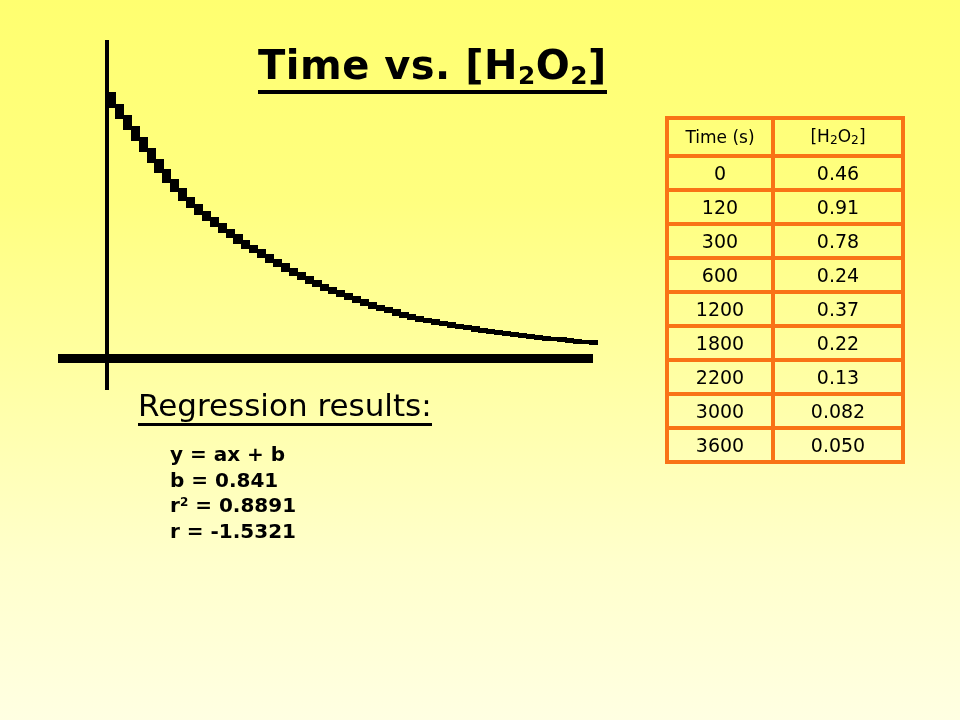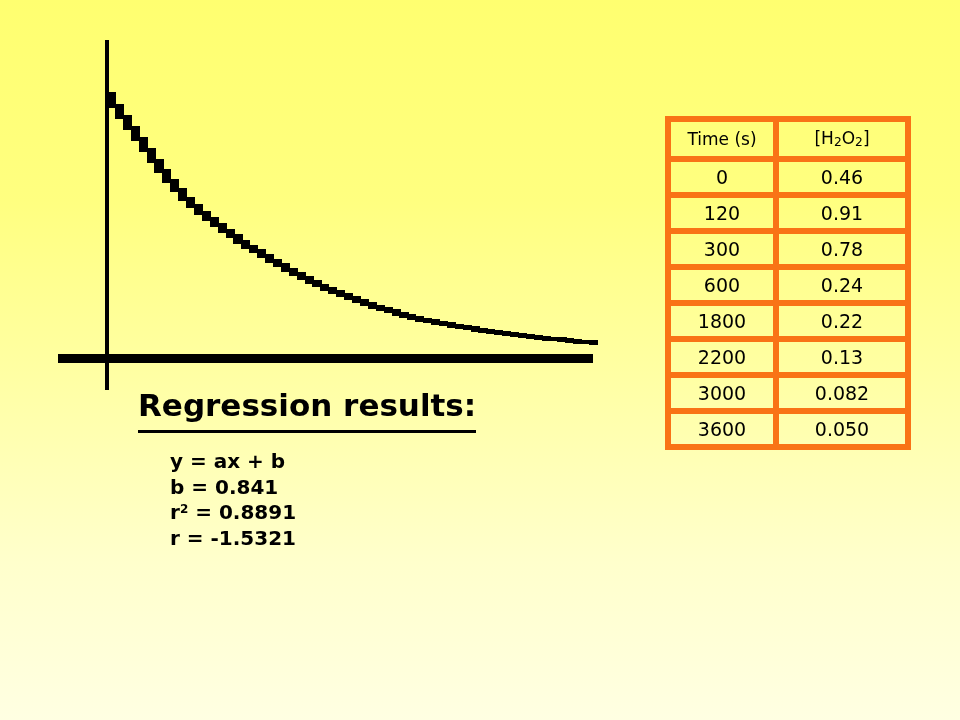--- a/index.html
+++ b/index.html
@@ -80,25 +80,25 @@
   
   #regression {
     position: absolute;
     left: 138px;
     top: 388px;
     width: 420px;
   }
   #regression-heading {
     font-family: "DejaVu Sans", sans-serif;
     font-size: 31px;
-    font-weight: bold;
+    font-weight: normal;
     color: #000000;
     display: inline-block;
     border-bottom: 3px solid #000000;
-    padding-bottom: 8px;
+    padding-bottom: 1px;
     line-height: 1.1;
   }
   #regression-lines {
     margin-top: 16px;
     margin-left: 32px;
   }
   .reg-line {
     font-family: "DejaVu Sans", sans-serif;
     font-size: 20px;
     font-weight: bold;
@@ -117,21 +117,21 @@
     left: 665px;
     top: 116px;
   }
   table#data-table {
     border-collapse: collapse;
     border: 3px solid #000000;
     background: transparent;
   }
   #data-table th,
   #data-table td {
-    border: 6px solid #f97316;
+    border: 4px solid #f97316;
     text-align: center;
     color: #000000;
     font-family: "DejaVu Sans", sans-serif;
     background: transparent;
   }
   #data-table th {
     font-size: 17px;
     font-weight: normal;
     width: 86px;
     height: 34px;
@@ -216,20 +216,23 @@
         <div class="curve-step" style="left: 486.68px; top: 299.68px; width: 9.1px; height: 4.86px;"></div>
         <div class="curve-step" style="left: 494.58px; top: 300.54px; width: 9.1px; height: 4.82px;"></div>
         <div class="curve-step" style="left: 502.48px; top: 301.36px; width: 9.1px; height: 4.78px;"></div>
         <div class="curve-step" style="left: 510.39px; top: 302.14px; width: 9.1px; height: 4.74px;"></div>
         <div class="curve-step" style="left: 518.29px; top: 302.88px; width: 9.1px; height: 4.71px;"></div>
         <div class="curve-step" style="left: 526.19px; top: 303.58px; width: 9.1px; height: 4.67px;"></div>
         <div class="curve-step" style="left: 534.1px; top: 304.26px; width: 9.1px; height: 4.64px;"></div>
       </div>
   </div>
 
+  <div id="title">
+    <span>Time vs. [H</span><sub>2</sub><span>O</span><sub>2</sub><span>]</span>
+  </div>
 
   <div id="regression">
     <div id="regression-heading">Regression results:</div>
     <div id="regression-lines">
       <div class="reg-line">y = ax + b</div>
       <div class="reg-line">b = 0.841</div>
       <div class="reg-line"><span>r</span><sup>2</sup><span> = 0.8891</span></div>
       <div class="reg-line">r = -1.5321</div>
     </div>
   </div>
@@ -253,20 +256,24 @@
           </tr>
           <tr>
             <td class="col-time">300</td>
             <td class="col-conc">0.78</td>
           </tr>
           <tr>
             <td class="col-time">600</td>
             <td class="col-conc">0.24</td>
           </tr>
           <tr>
+            <td class="col-time">1200</td>
+            <td class="col-conc">0.37</td>
+          </tr>
+          <tr>
             <td class="col-time">1800</td>
             <td class="col-conc">0.22</td>
           </tr>
           <tr>
             <td class="col-time">2200</td>
             <td class="col-conc">0.13</td>
           </tr>
           <tr>
             <td class="col-time">3000</td>
             <td class="col-conc">0.082</td>

